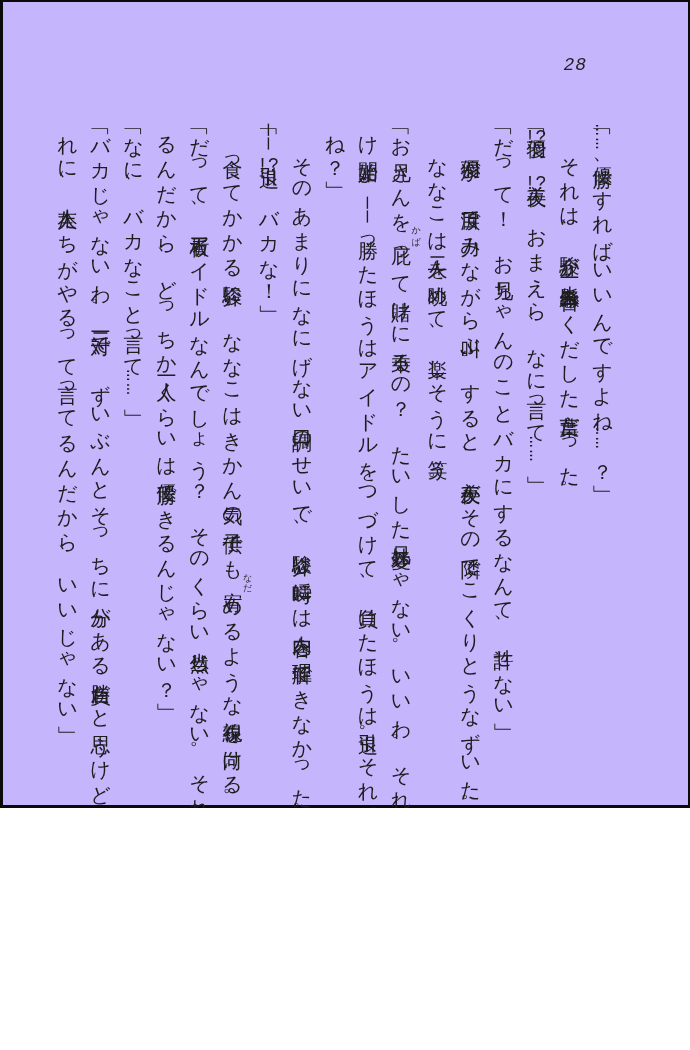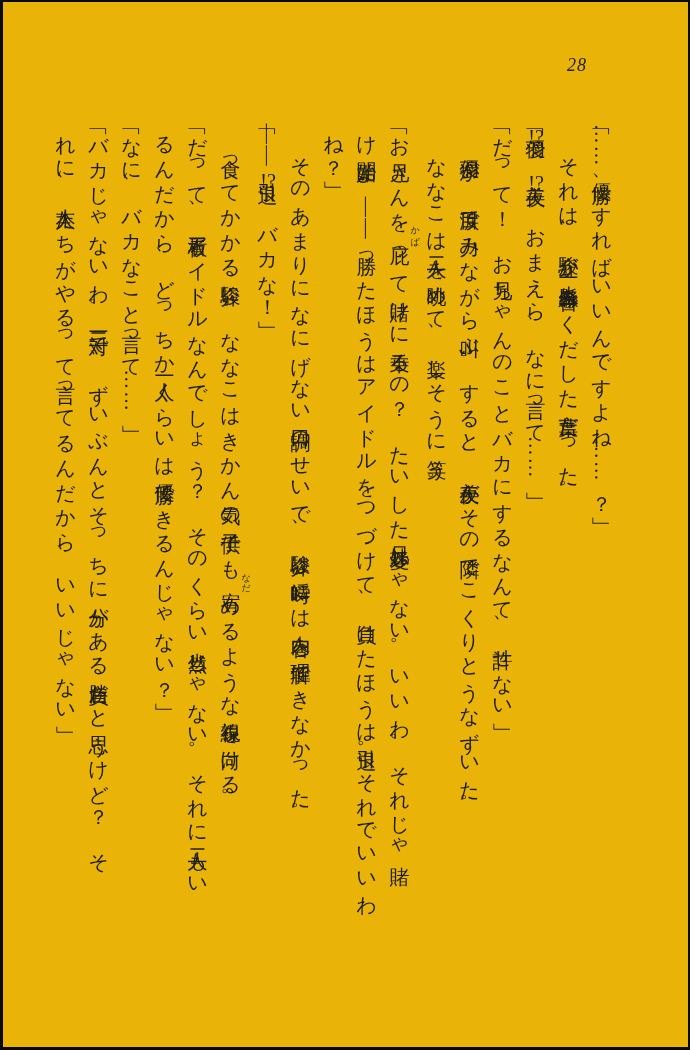--- a/index.html
+++ b/index.html
@@ -3,24 +3,24 @@
 <meta charset="utf-8">
 <style>
   html, body {
     margin: 0;
     padding: 0;
     background: #ffffff;
   }
   .page {
     position: relative;
     width: 690px;
-    height: 1050px;
-    background: #eab308;
+    height: 808px;
+    background: #c4b5fd;
     overflow: hidden;
-    font-family: Liberation Serif, serif;
+    font-family: Liberation Mono, monospace;
   }
   .frame {
     position: absolute;
     inset: 0;
     border: 2px solid #0a0a0a;
     border-left-width: 3px;
     border-bottom-width: 3px;
     pointer-events: none;
   }
   .pageno {

